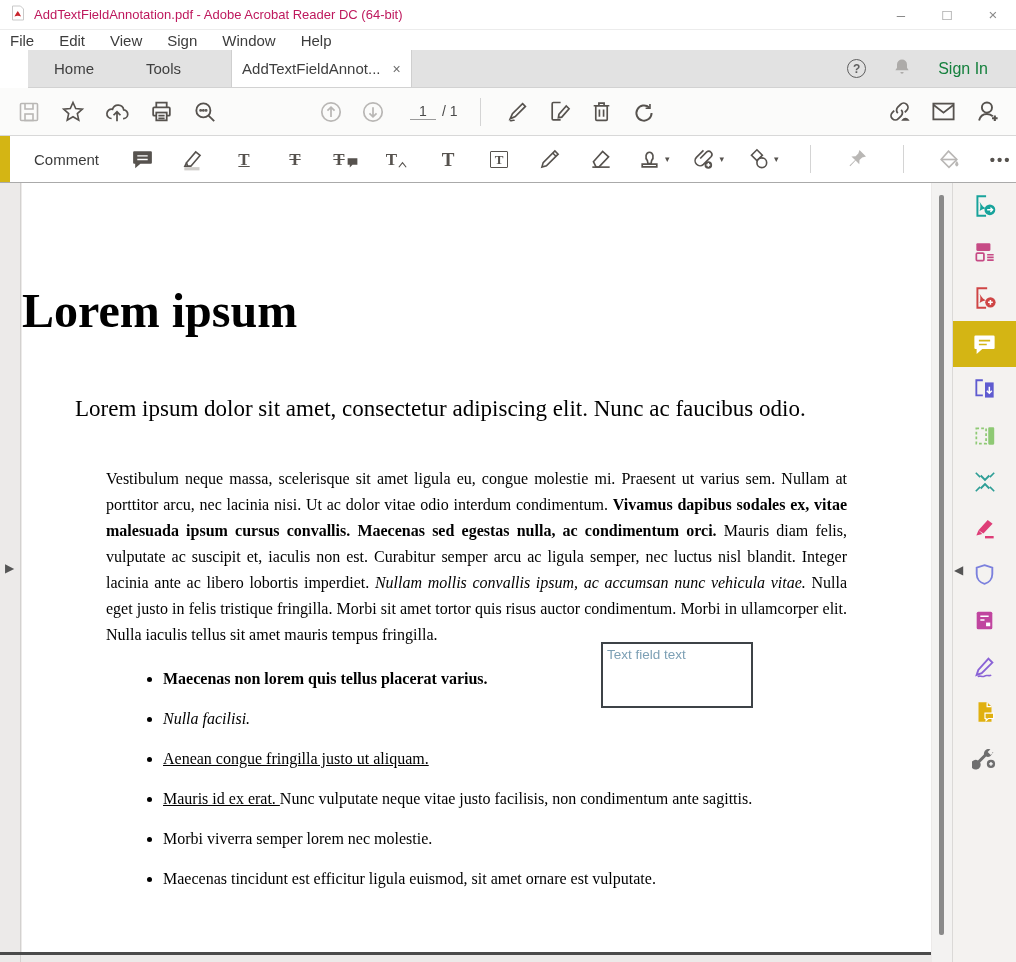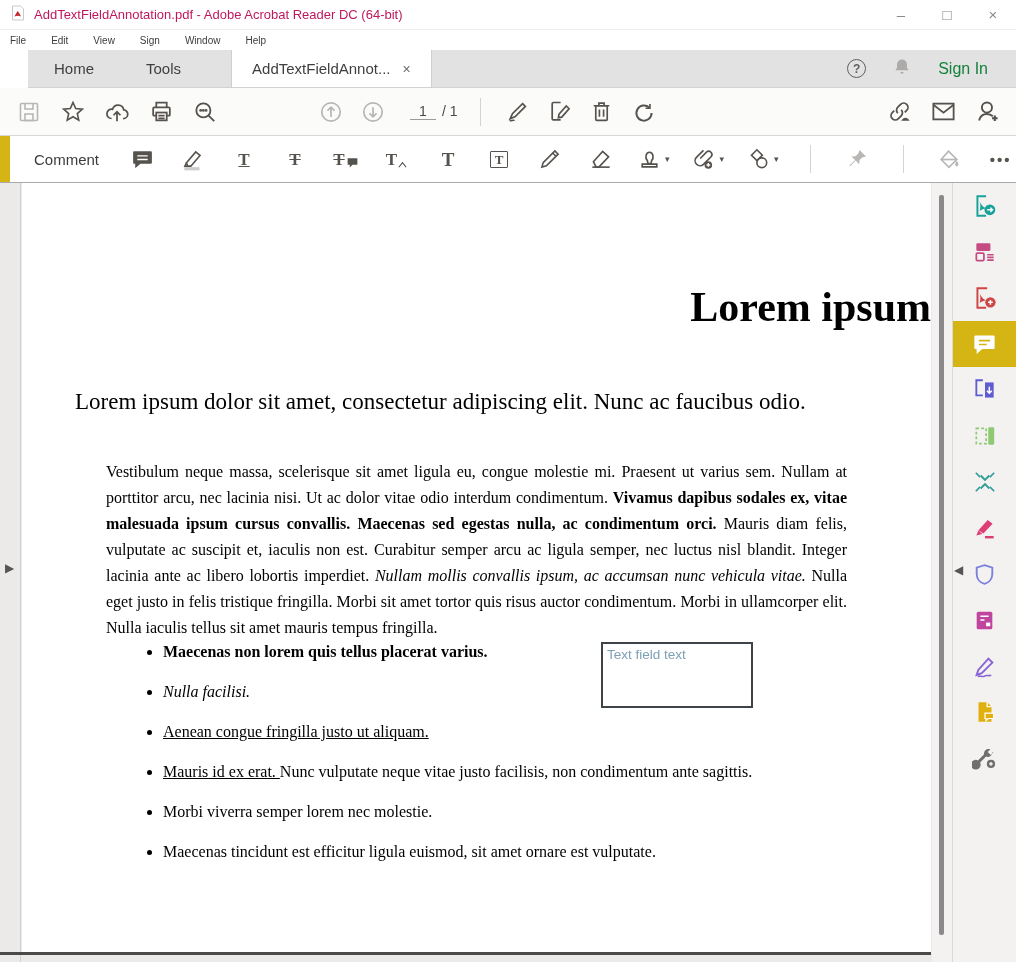--- a/index.html
+++ b/index.html
@@ -7,26 +7,26 @@
   body { font-family:"Liberation Sans",sans-serif; background:#fff; position:relative; font-size:14px; color:#3b3b3b; }
 
   
   .titlebar { height:30px; background:#fff; display:flex; align-items:center; padding-left:10px; border-bottom:1px solid #ececec; }
   .titlebar .apptitle { color:#be185d; font-size:13px; margin-left:8px; }
   .wincontrols { margin-left:auto; display:flex; }
   .winbtn { width:46px; height:30px; display:flex; align-items:center; justify-content:center; color:#8a8a8a; font-size:15px; }
 
   
   .menubar { height:20px; background:#fff; display:flex; align-items:center; padding-left:10px; gap:25px; }
-  .menubar span { font-size:10px; color:#3c3c3c; }
+  .menubar span { font-size:15px; color:#3c3c3c; }
 
   
   .tabbar { height:38px; background:#e2e2e2; display:flex; align-items:stretch; border-bottom:1px solid #d2d2d2;margin-left:28px; }
   .tab { display:flex; align-items:center; padding:0 26px; font-size:15px; color:#3f3f3f; }
-  .tab.doc { background:#fff; border-left:1px solid #cfcfcf; border-right:1px solid #cfcfcf; margin-left:24px; gap:12px; padding:0 20px; }
+  .tab.doc { background:#fff; border-left:1px solid #cfcfcf; border-right:1px solid #cfcfcf; margin-left:24px; gap:12px; padding:0 10px; }
   .tab .closex { color:#6d6d6d; font-size:14px; }
   .tabbar-right { margin-left:auto; display:flex; align-items:center; gap:26px; padding-right:28px; }
   .helpcircle { width:19px; height:19px; border:1.5px solid #5f5f5f; border-radius:50%; display:flex; align-items:center; justify-content:center; font-size:12px; color:#5f5f5f; font-weight:bold; }
   .signin { font-size:16px; color:#15803d; }
 
   
   .toolbar { height:48px; background:#fbfbfa; border-bottom:1px solid #d8d8d8; display:flex; align-items:center; padding:0 14px; }
   .ticon { width:30px; height:30px; display:flex; align-items:center; justify-content:center; color:#56524e; }
   .ticon.gray { color:#b9b7b5; }
   .tb-group { display:flex; align-items:center; gap:14px; }
@@ -50,25 +50,25 @@
   .cb-close { margin-left:auto; margin-right:20px; border:1.5px solid #3b3b3b; border-radius:17px; padding:6px 24px; font-size:15px; font-weight:bold; color:#333; background:#fff; }
   .moredots { font-size:15px; letter-spacing:2px; color:#56524e; font-weight:bold; }
 
   
   .content { position:absolute; top:183px; left:0; right:0; bottom:0; background:#eceae9; }
   .leftstrip { position:absolute; left:0; top:0; width:21px; height:100%; background:#eceae9; border-right:1px solid #d3d1cf; }
   .panel-arrow { position:absolute; font-size:12px; color:#555; }
   .page { position:absolute; left:22px; top:0; width:909px; height:769px; background:#fff; font-family:"Liberation Serif",serif; color:#000; overflow:hidden; }
   .page-bottom-line { position:absolute; left:0; top:769px; width:931px; height:3px; background:#4a4a4a; }
 
-  .doc-title { padding-top:100px; text-align:right; font-size:42px; font-weight:bold; line-height:1.15; }
+  .doc-title { padding-top:100px; text-align:left; font-size:48px; font-weight:bold; line-height:1.15; }
   .doc-h2 { margin:55px 100px 0 53px; padding-left:30px; text-indent:-30px; font-size:23px; font-weight:normal; line-height:1.4; }
   .doc-p1 { margin:41px 84px 0 84px; font-size:16px; line-height:26px; text-align:justify; }
   .doc-p2 { margin:17px 84px 0 84px; font-size:16px; line-height:22px; }
-  .doc-ul { padding-left:141px; }
+  .doc-ul { margin-top:20px; padding-left:141px; }
   .doc-ul li { font-size:16px; line-height:22px; margin-bottom:18px; }
   .b-bold { font-weight:bold; }
   .b-italic { font-style:italic; }
   .u { text-decoration:underline; }
   .textfield { position:absolute; left:579px; top:459px; width:152px; height:66px; border:2px solid #3e4347; background:#fff; padding:3px 4px; font-family:"Liberation Sans",sans-serif; font-size:13.5px; color:#7da0b5; }
 
   
   .scrollbar { position:absolute; left:932px; top:0; width:20px; height:100%; background:#f3f2f1; }
   .scroll-thumb { position:absolute; left:7px; top:12px; width:5px; height:740px; background:#8a8a8a; border-radius:2px; }
 

